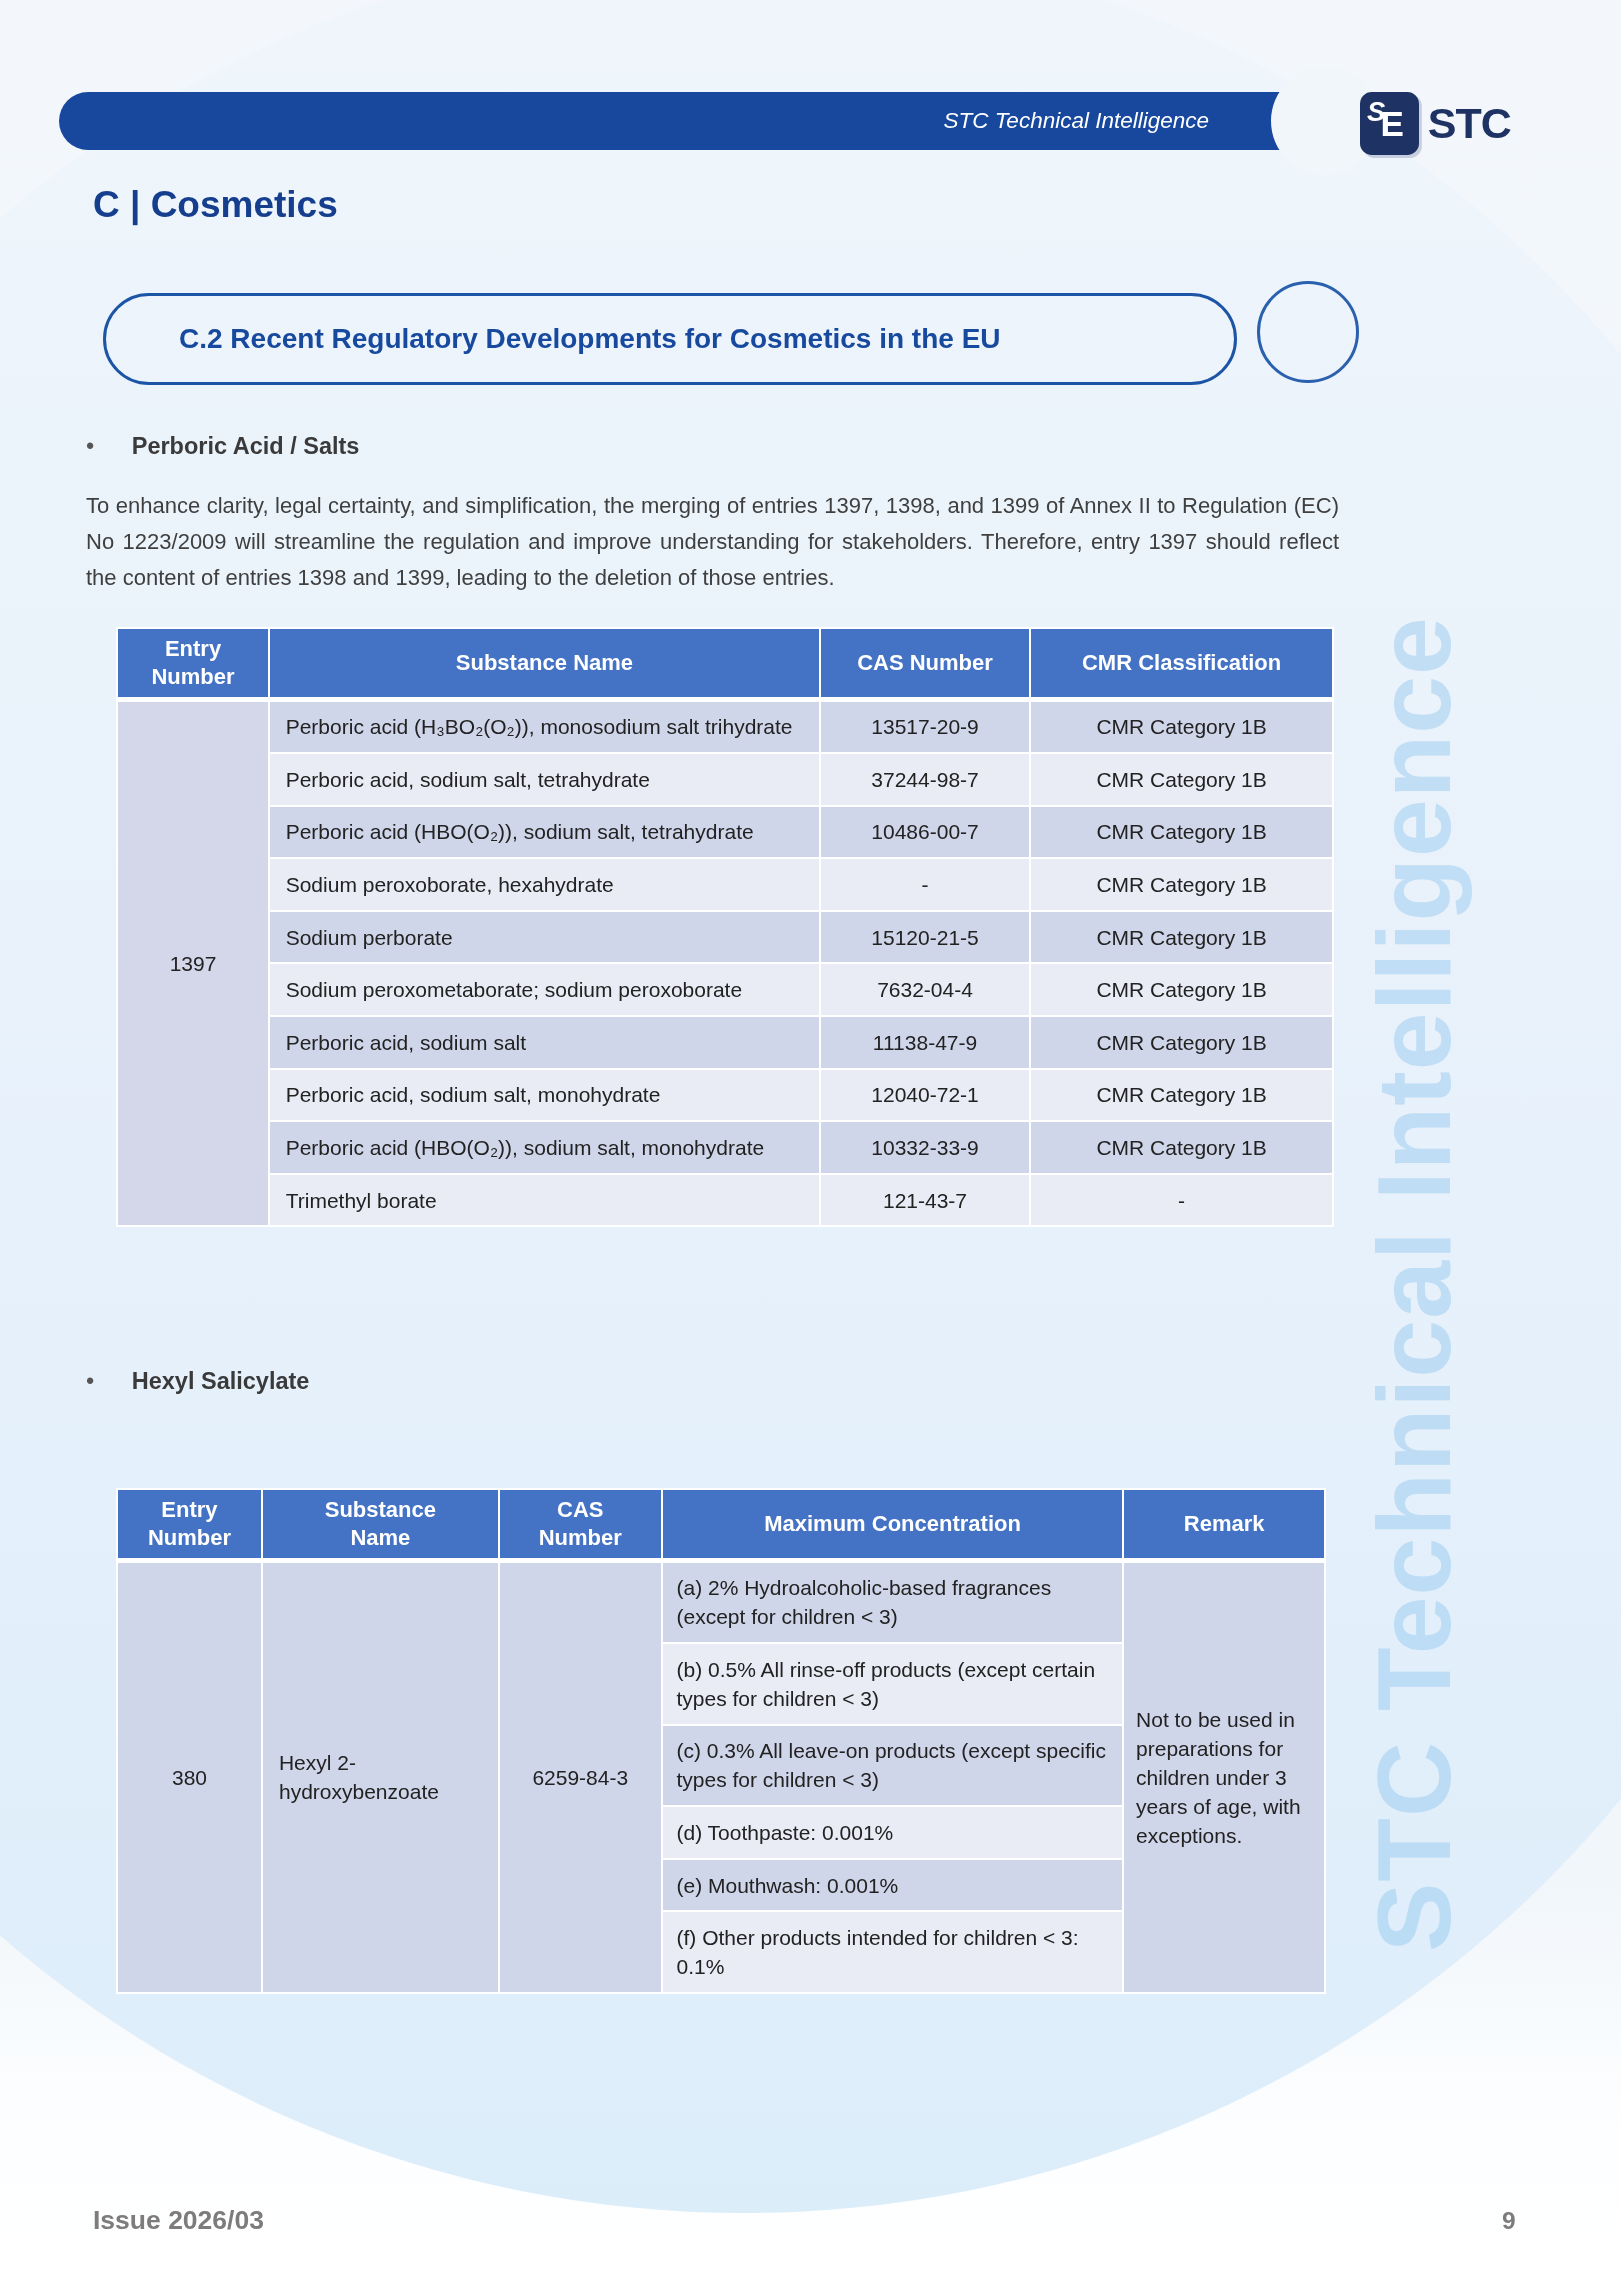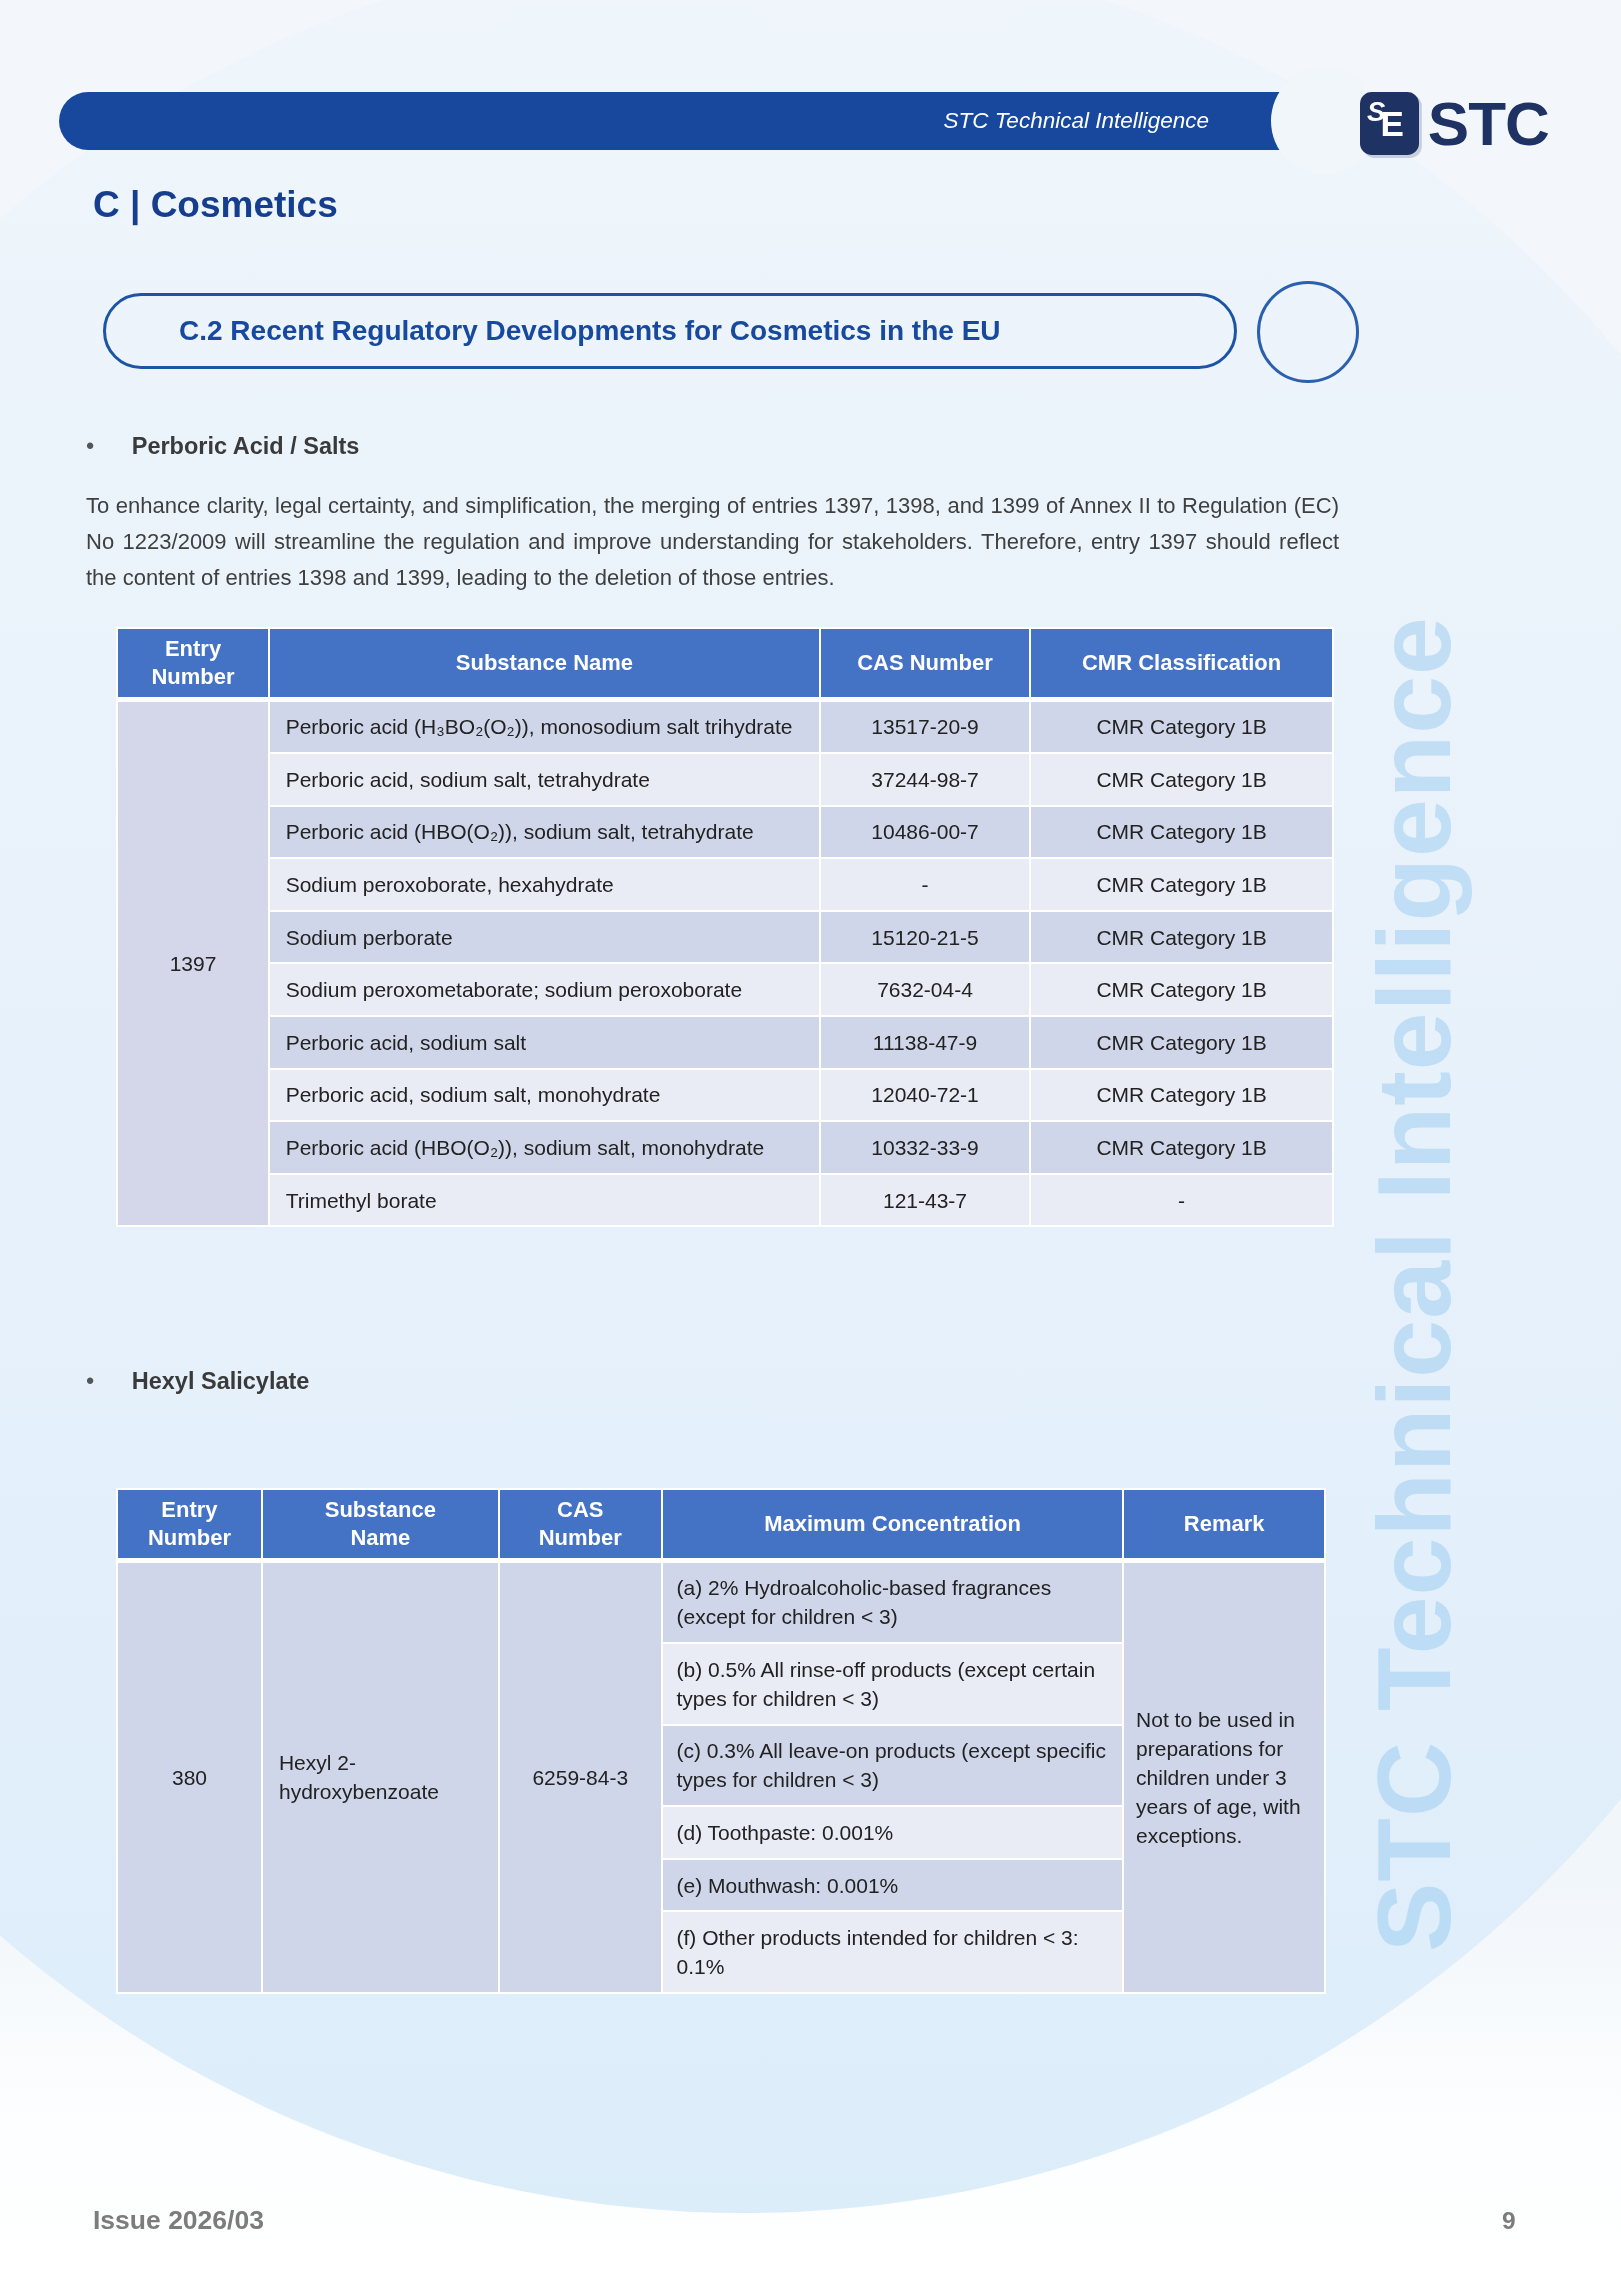--- a/index.html
+++ b/index.html
@@ -37,26 +37,26 @@
     position:absolute; left:1271px; top:67px; width:108px; height:108px;
     border-radius:50%; background:#F1F6FA;
   }
   .logo{ position:absolute; left:1360px; top:92px; display:flex; align-items:center; gap:8.8px; }
   .logo-seal{
     width:59px; height:63px; background:#1E3263; border-radius:11.8px; position:relative;
     box-shadow:2.9px 2.9px 0 rgba(120,135,170,0.35);
   }
   .seal-s{ position:absolute; left:6.9px; top:3.9px; color:#fff; font-weight:bold; font-style:italic; font-size:27.4px; }
   .seal-e{ position:absolute; left:20.6px; top:11.8px; color:#fff; font-weight:bold; font-size:35px; }
-  .logo-word{ font-size:62px; font-weight:800; color:#1E3263; letter-spacing:-1px; line-height:63px; }
+  .logo-word{ font-size:43px; font-weight:800; color:#1E3263; letter-spacing:-1px; line-height:63px; }
 
   
   .chapter-title{ position:absolute; left:93px; top:184px; font-size:37px; font-weight:bold; color:#153E8F; }
   .section-box{
-    position:absolute; left:103px; top:293px; width:1134px; height:76px;
+    position:absolute; left:103px; top:293px; width:1134px; height:92px;
     border:3.9px solid #1D55A6; border-radius:46px;
     display:flex; align-items:center; padding-left:73px;
   }
   .section-title{ font-size:28px; font-weight:bold; color:#174A9E; }
   .section-ring{
     position:absolute; left:1257px; top:281px; width:102px; height:102px;
     border:3.9px solid #2A60AE; border-radius:50%;
   }
 
   

